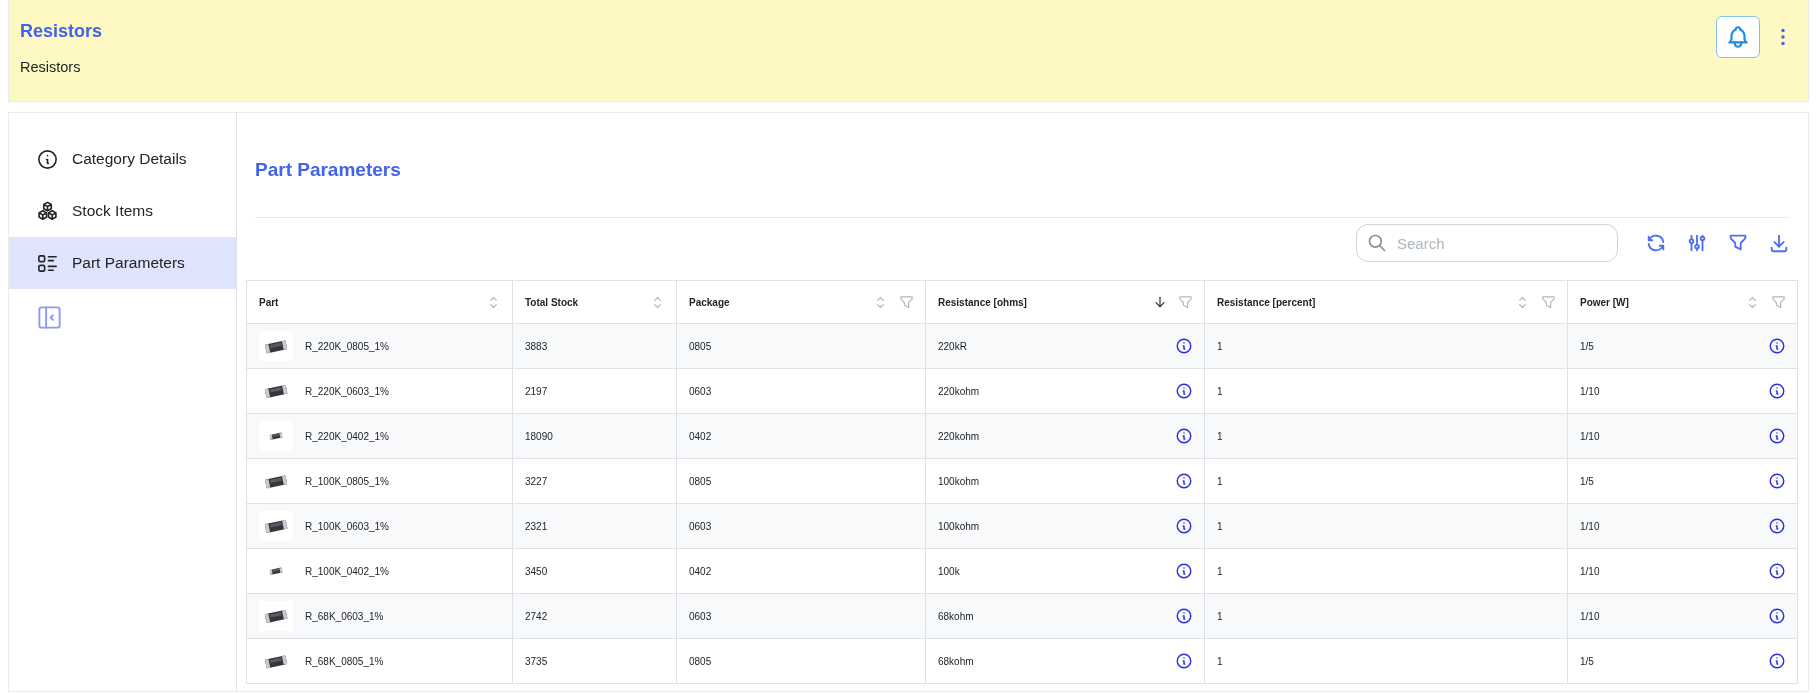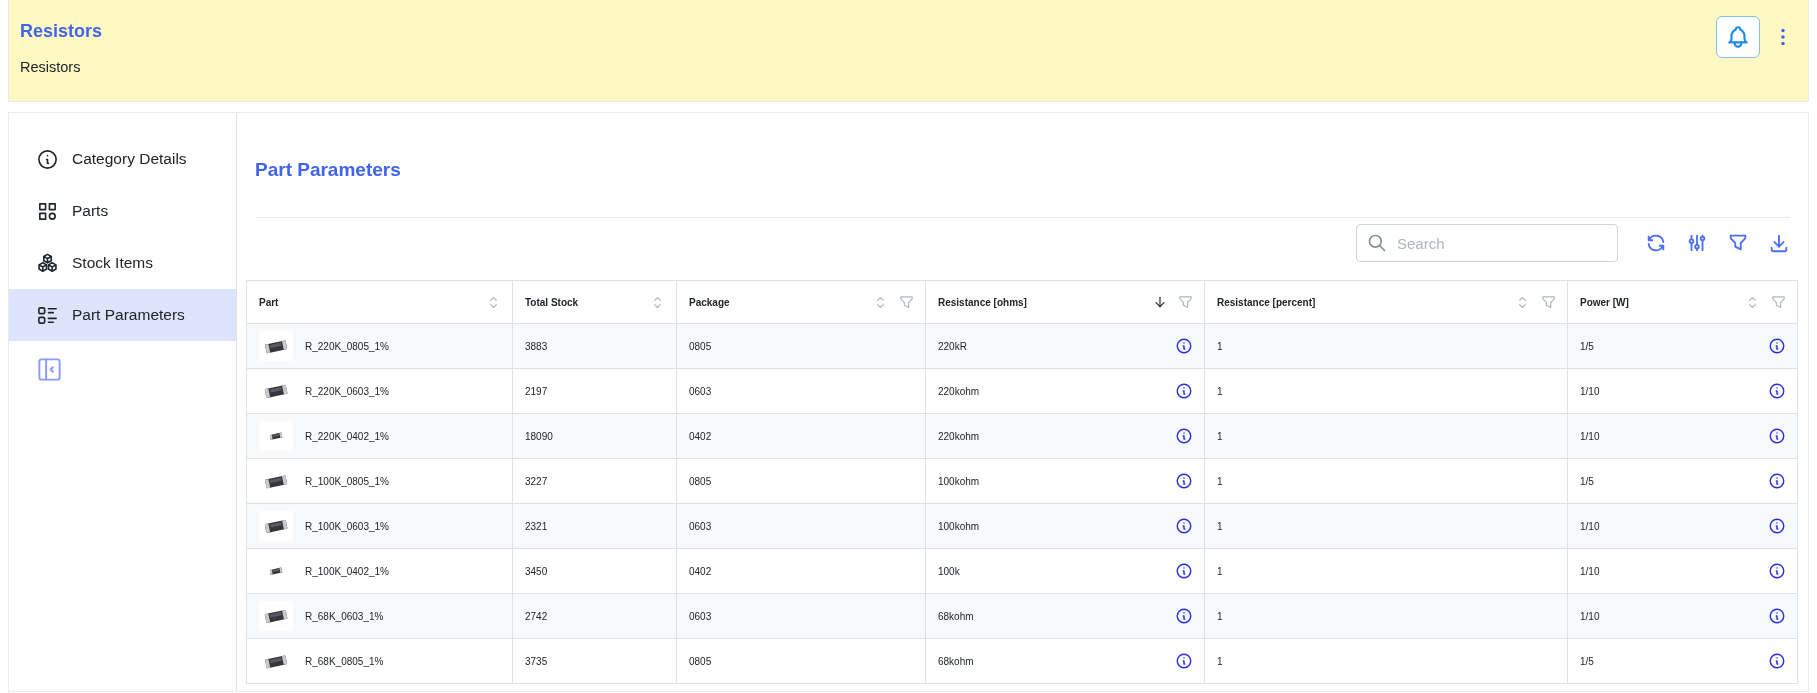--- a/index.html
+++ b/index.html
@@ -46,21 +46,21 @@
   .side-item.active{background:var(--active-item-bg)}
   .collapse-btn{margin:15px 0 0 27px;width:27px;height:27px;cursor:pointer}
   .collapse-btn svg{width:27px;height:27px;stroke:var(--collapse-icon);fill:none;stroke-width:1.7;stroke-linecap:round;stroke-linejoin:round}
 
   
   .main{flex:1;padding-left:9px;padding-right:18px;overflow:hidden}
   .main-heading{margin:46px 0 0 9px;font-size:19px;font-weight:bold;color:var(--heading)}
   .divider{border:none;border-top:1px solid #e9ecef;margin:36px 0 0 9px}
   .toolbar{margin-top:6px;display:flex;justify-content:flex-end;align-items:center;gap:19px}
   .search-box{
-    width:262px;height:38px;border:1px solid #ced4da;border-radius:4px;
+    width:262px;height:38px;border:1px solid #ced4da;border-radius:12px;
     display:flex;align-items:center;gap:8px;padding:0 10px;margin-right:8px;background:#fff;
   }
   .search-box svg{width:20px;height:20px;stroke:#868e96;fill:none;stroke-width:2;stroke-linecap:round}
   .search-box input{border:none;outline:none;flex:1;font-size:15px;font-family:"Liberation Sans",sans-serif;color:var(--text);background:transparent}
   .search-box input::placeholder{color:var(--placeholder)}
   .tool-btn{cursor:pointer}
   .tool-btn svg{width:22px;height:22px;stroke:var(--toolbar-icon);fill:none;stroke-width:2;stroke-linecap:round;stroke-linejoin:round}
 
   
   table.param-table{margin-top:18px;border-collapse:collapse;table-layout:fixed;width:1551px;font-size:10px}
@@ -116,31 +116,20 @@
         <svg viewBox="0 0 24 24">
             <circle cx="12" cy="12" r="9"></circle>
             <path d="M12 8h.01"></path>
             <path d="M11 12h1v4h1"></path>
           </svg>
       </span>
       <span>Category Details</span>
     </div>
     <div class="side-item">
       <span class="icon">
-        <svg viewBox="0 0 24 24">
-            <path d="M4 4h6v6h-6z"></path>
-            <path d="M14 4h6v6h-6z"></path>
-            <path d="M4 14h6v6h-6z"></path>
-            <circle cx="17" cy="17" r="3"></circle>
-          </svg>
-      </span>
-      <span>Parts</span>
-    </div>
-    <div class="side-item">
-      <span class="icon">
         <svg viewBox="0 0 24 24" stroke-width="1.6">
           <g transform="translate(12,6.9)">
               <path d="M0 -4.4 L3.9 -2.2 V2.2 L0 4.4 L-3.9 2.2 V-2.2 Z M-3.9 -2.2 L0 0 L3.9 -2.2 M0 0 V4.4"></path>
             </g>
           <g transform="translate(7.1,15.6)">
               <path d="M0 -4.4 L3.9 -2.2 V2.2 L0 4.4 L-3.9 2.2 V-2.2 Z M-3.9 -2.2 L0 0 L3.9 -2.2 M0 0 V4.4"></path>
             </g>
           <g transform="translate(16.9,15.6)">
               <path d="M0 -4.4 L3.9 -2.2 V2.2 L0 4.4 L-3.9 2.2 V-2.2 Z M-3.9 -2.2 L0 0 L3.9 -2.2 M0 0 V4.4"></path>
             </g>

